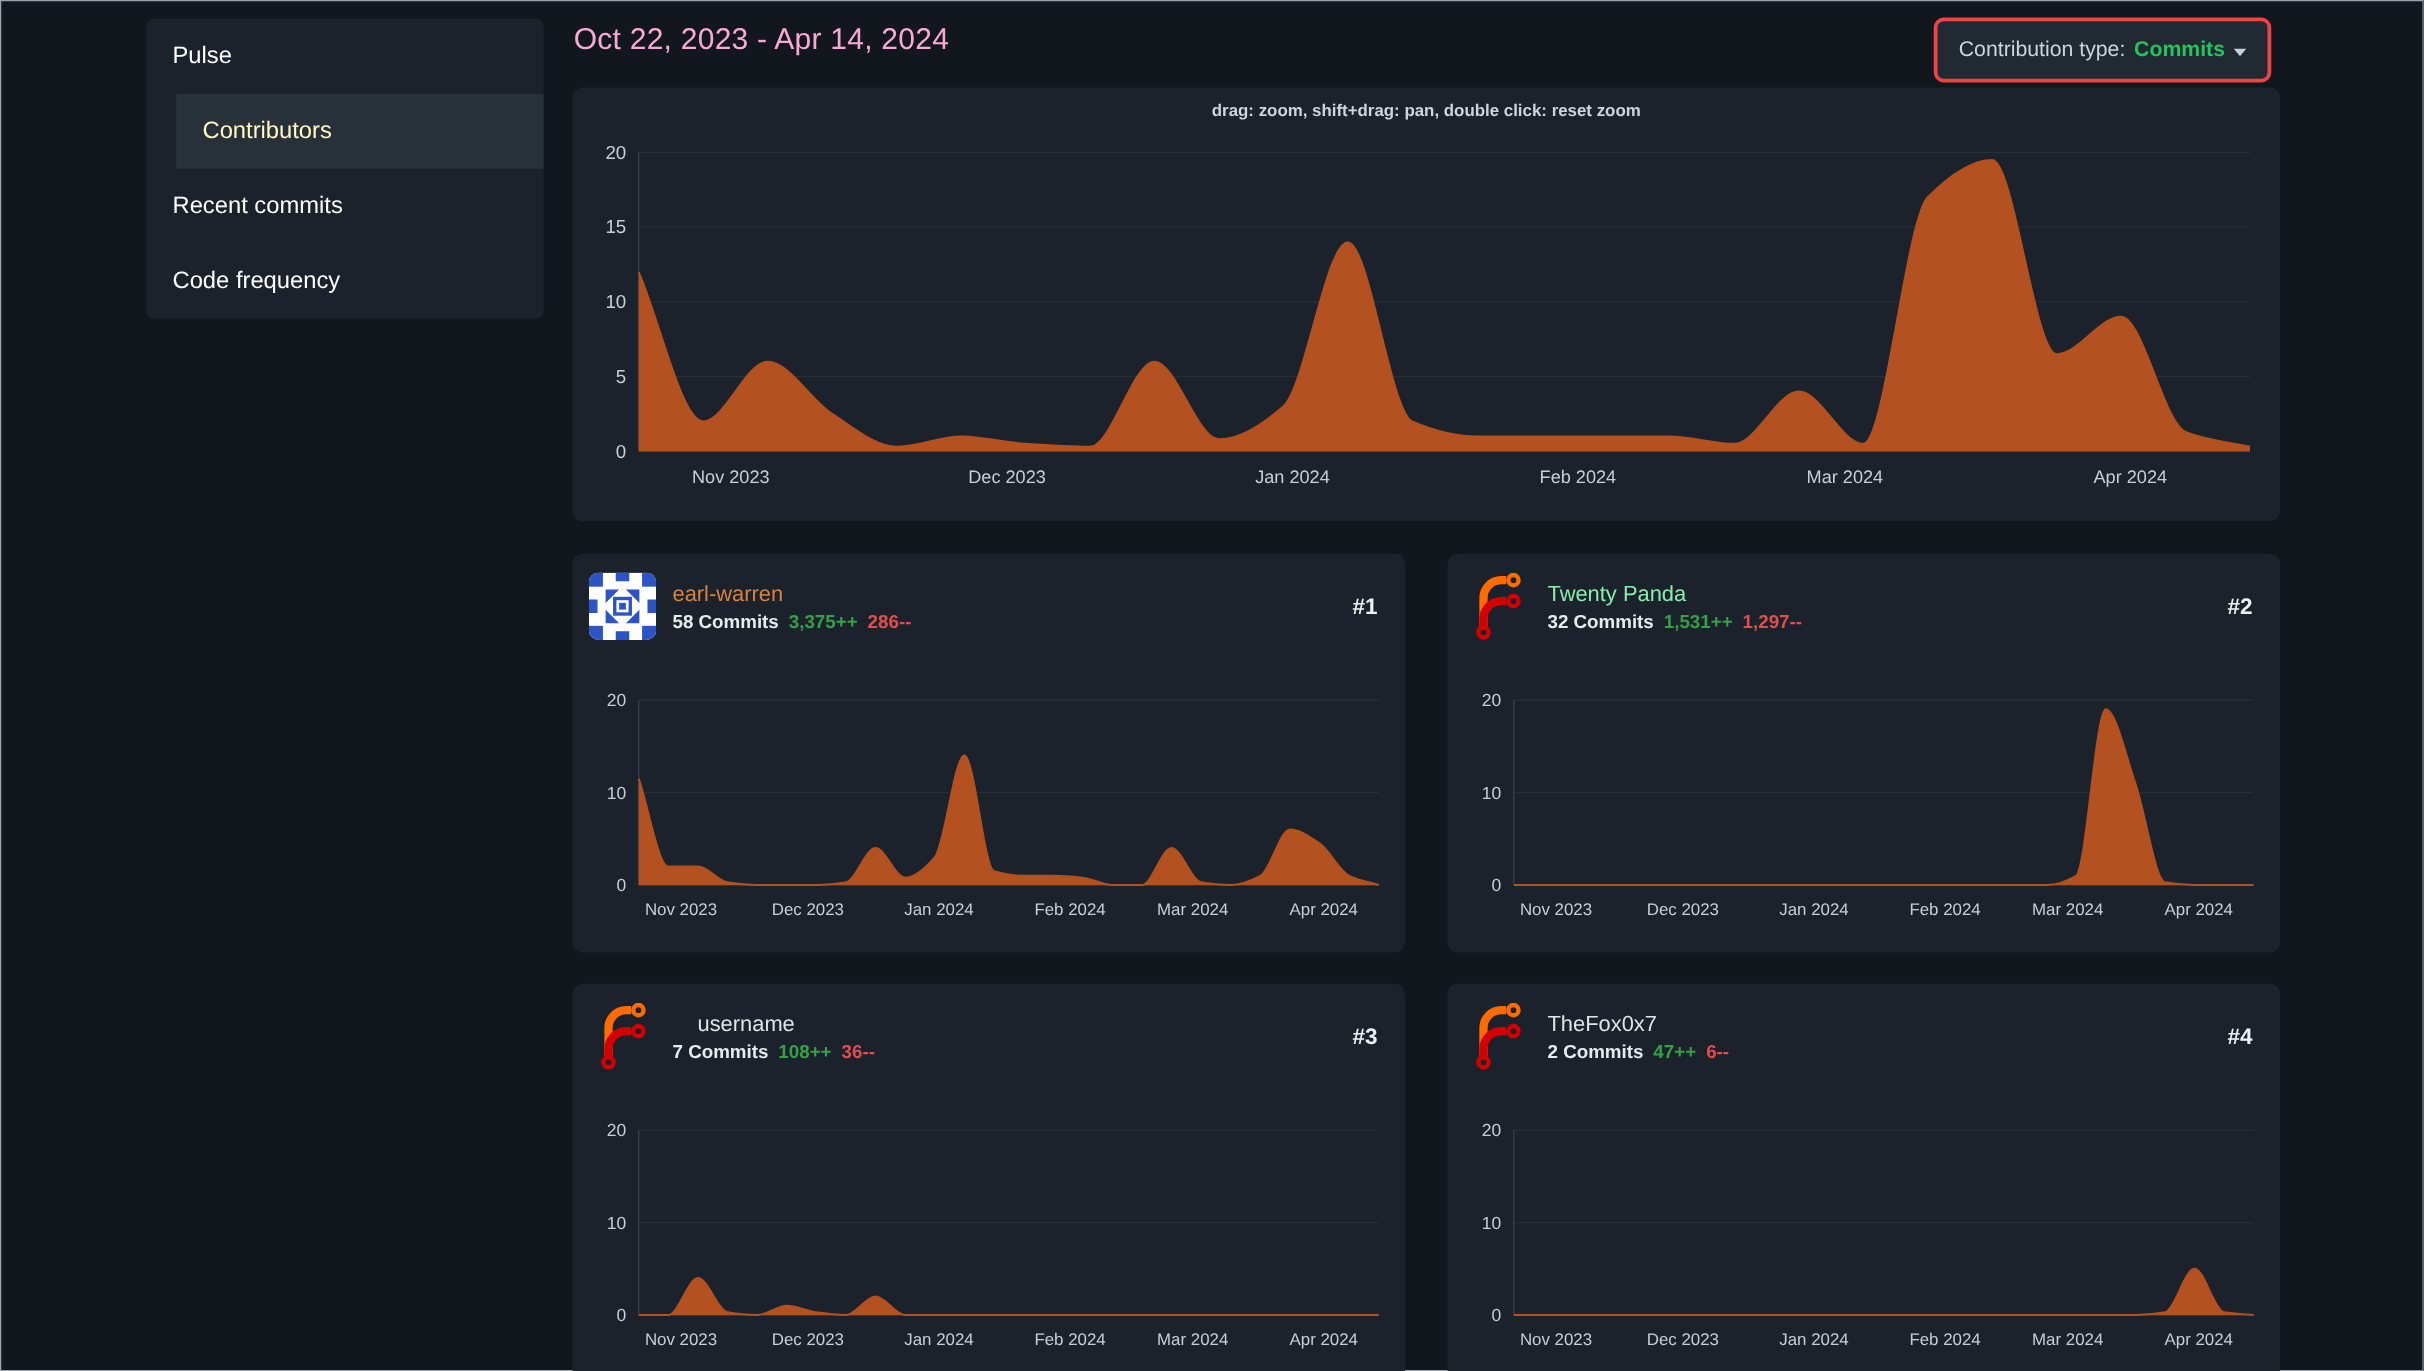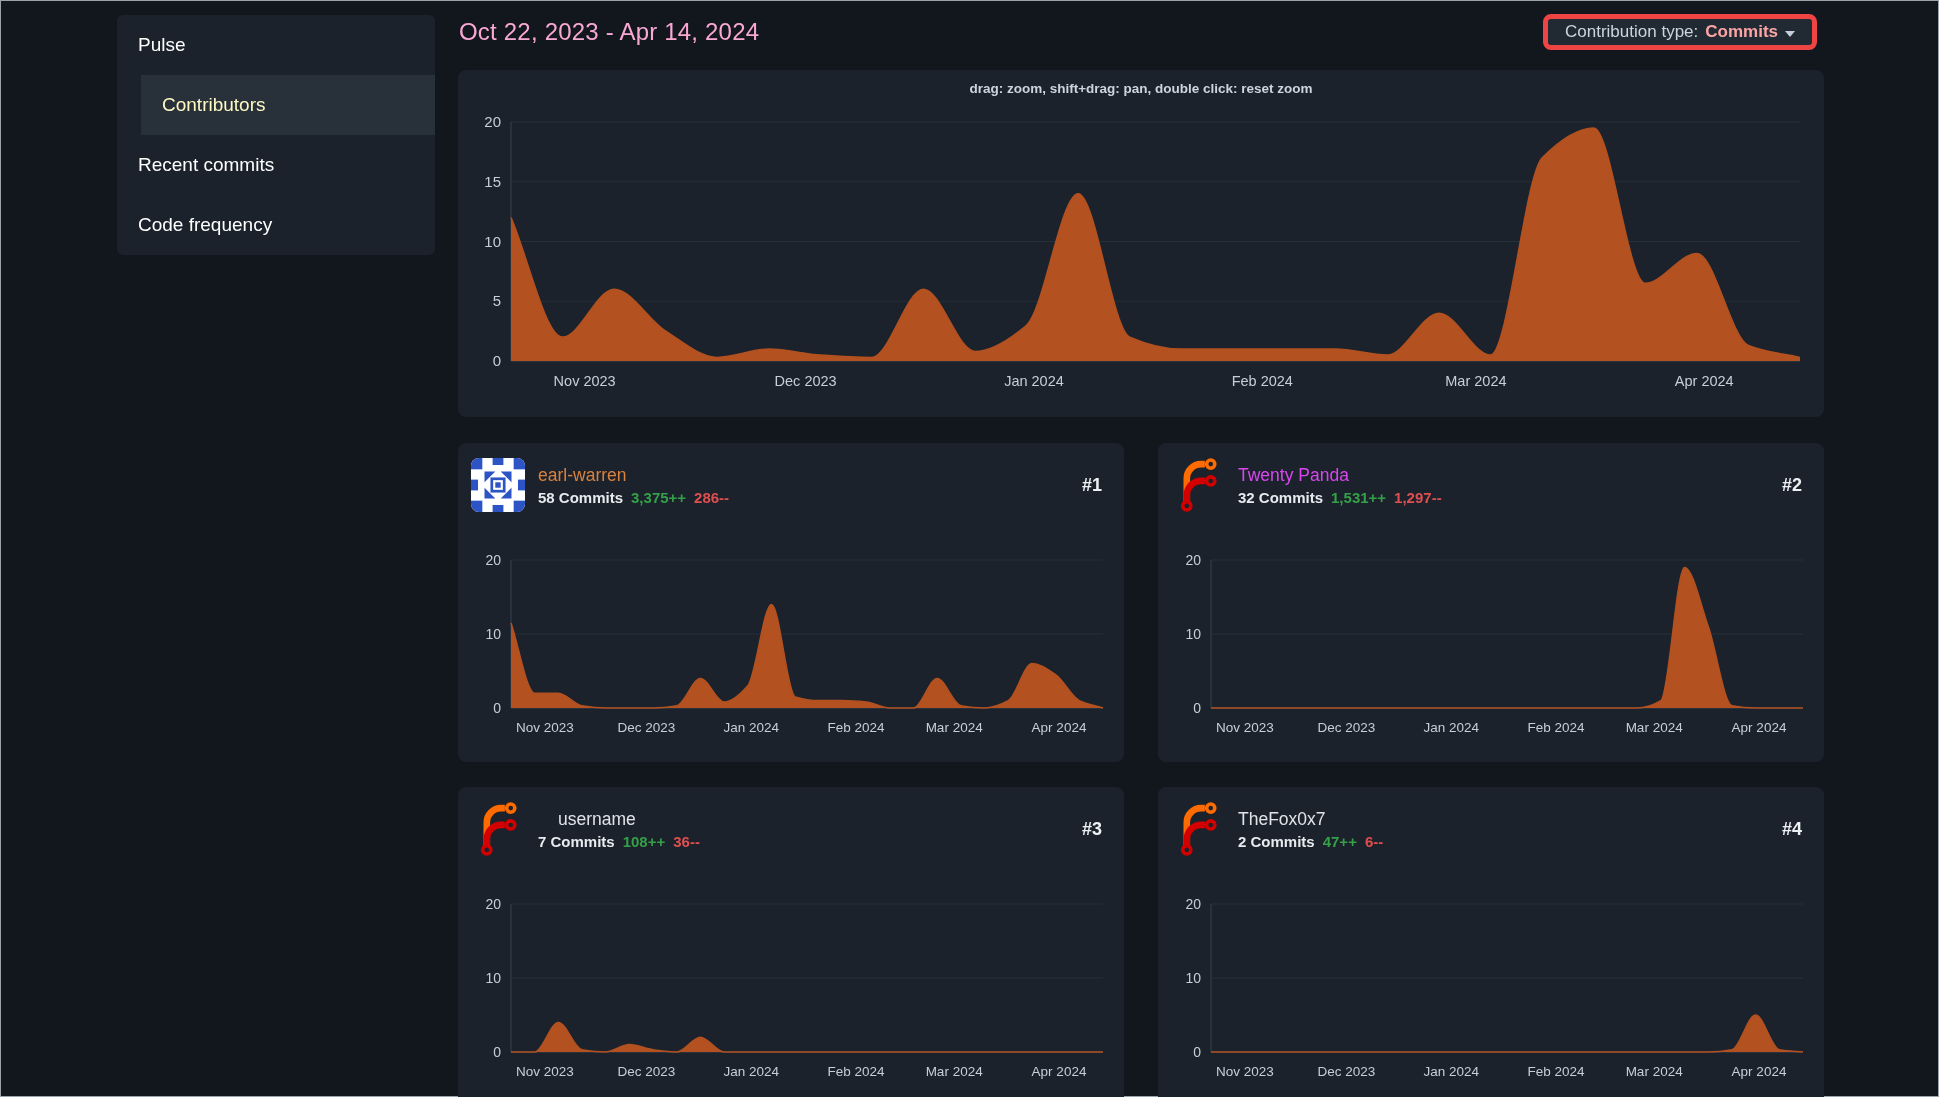--- a/index.html
+++ b/index.html
@@ -5,24 +5,24 @@
   html,body{margin:0;padding:0;width:1939px;height:1097px;background:#0d1117;}
   .viewport{position:relative;width:1939px;height:1097px;background:#12171e;overflow:hidden;
     box-shadow:inset 0 0 0 1px #9aa2ab;font-family:"Liberation Sans",sans-serif;}
   
   .sidebar{position:absolute;left:117px;top:15px;width:318px;border-radius:6px;overflow:hidden;background:#1b222b;}
   .side-item{height:60px;line-height:60px;padding-left:21px;font-size:19px;color:#ffffff;cursor:pointer;}
   .side-item.active{background:var(--sel,#28303a);color:#fef9c3;margin-left:24px;}
   
   .main{position:absolute;left:458px;top:0;width:1366px;height:1097px;}
   .date-title{position:absolute;top:18px;left:1px;margin:0;font-size:24px;font-weight:400;color:#f9a8d4;letter-spacing:.2px;}
-  .ctype{position:absolute;top:14px;right:7px;height:36px;display:flex;align-items:center;gap:7px;
-    padding:0 17px;background:#212933;border:5px solid #ef4444;border-radius:8px;font-size:17px;
+  .ctype{position:absolute;top:14px;right:7px;height:52px;display:flex;align-items:center;gap:7px;
+    padding:0 17px;background:#212933;border:3px solid #ef4444;border-radius:8px;font-size:17px;
     color:#ccd4de;cursor:pointer;font-family:inherit;}
-  .ctype strong{color:#fca5a5;font-weight:700;}
+  .ctype strong{color:#22c55e;font-weight:700;}
   .caret{width:0;height:0;border-left:5px solid transparent;border-right:5px solid transparent;
     border-top:6px solid #c6cedb;margin-top:3px;}
   .panel{background:var(--panel,#1b222b);border-radius:8px;}
   .main-chart-panel{position:absolute;top:70px;left:0;width:1366px;height:347px;}
   .hint{position:absolute;top:11px;width:100%;text-align:center;font-size:13.5px;font-weight:700;color:#ccd4dd;}
   .main-chart-panel svg{position:absolute;inset:0;width:1366px;height:347px;}
   
   .cards{position:absolute;top:443px;left:0;width:1366px;display:flex;flex-direction:column;gap:25px;}
   .crow{display:flex;gap:34px;}
   .card{flex:1;height:319px;position:relative;}
@@ -145,21 +145,21 @@
             <div class="avatar" id="av-1">
                 <svg viewBox="0 0 212 212" xmlns="http://www.w3.org/2000/svg">
                   <path d="M62 172 V80 A56 56 0 0 1 118 24 H133" fill="none" stroke="#ff6b00" stroke-width="26"></path>
                   <path d="M62 172 v-26 A56 56 0 0 1 118 90 H133" fill="none" stroke="#d40000" stroke-width="26"></path>
                   <circle cx="156" cy="24" r="16" fill="none" stroke="#ff6b00" stroke-width="14"></circle>
                   <circle cx="156" cy="90" r="16" fill="none" stroke="#d40000" stroke-width="14"></circle>
                   <circle cx="62" cy="188" r="16" fill="none" stroke="#d40000" stroke-width="14"></circle>
                 </svg>
               </div>
             <div class="meta">
-              <a class="cname" id="nm-1" style="color: #d946ef;">Twenty Panda</a>
+              <a class="cname" id="nm-1" style="color: #86efac;">Twenty Panda</a>
               <div class="stats">
                 <span class="commits">32 Commits</span>
                 <span class="adds">1,531++</span>
                 <span class="dels">1,297--</span>
               </div>
             </div>
             <div class="rank">#2</div>
           </div>
           <svg class="cchart" id="chart-c1" viewBox="0 0 666 225" preserveAspectRatio="none">
               <line x1="53" y1="109" x2="645" y2="109" stroke="#262e38" stroke-width="1"></line>

